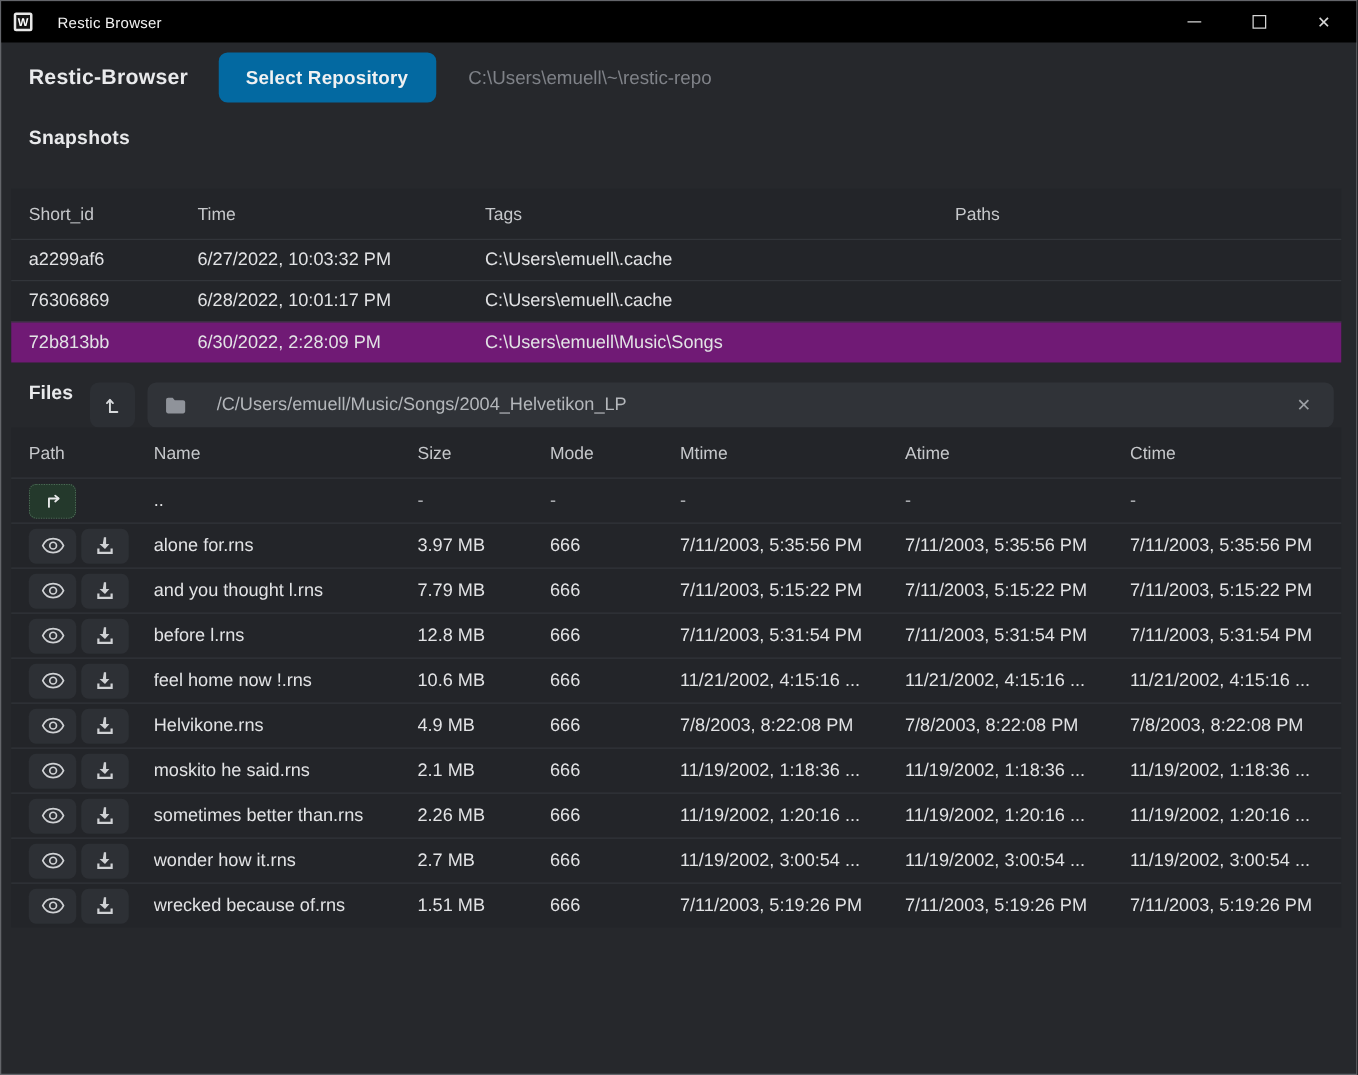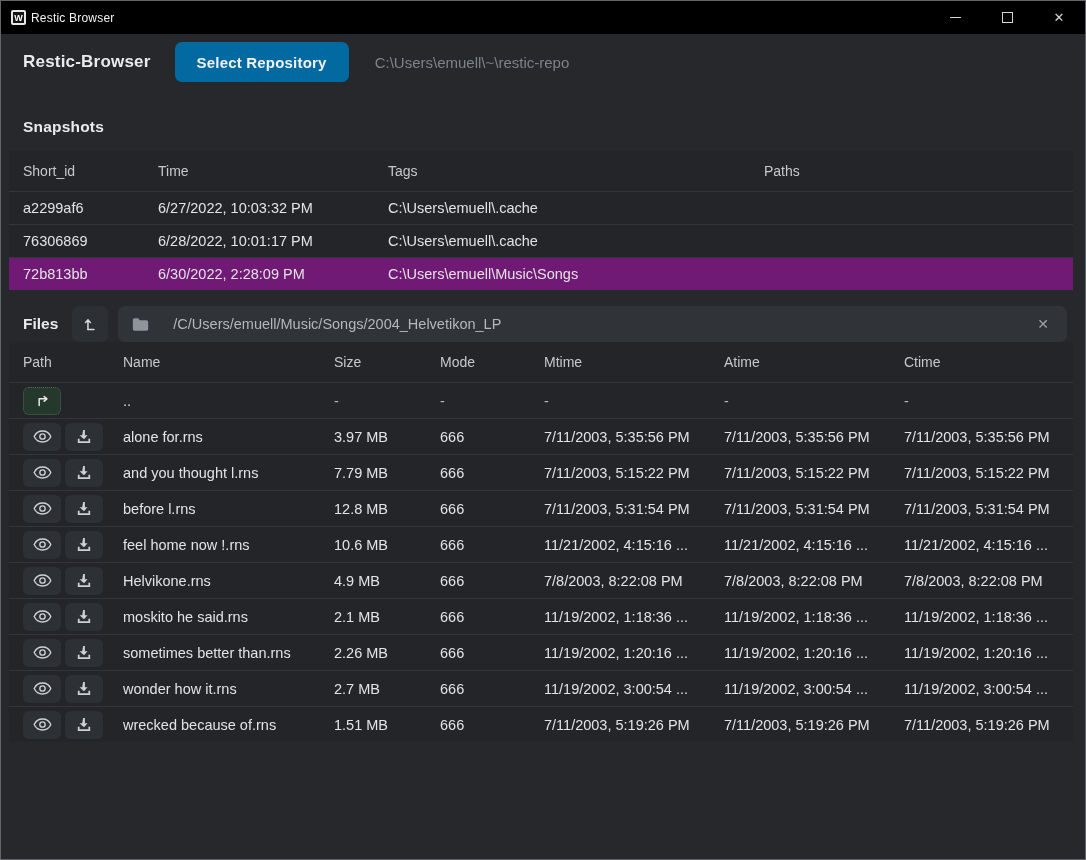--- a/index.html
+++ b/index.html
@@ -4,54 +4,54 @@
 <style>
   * { margin:0; padding:0; box-sizing:border-box; }
   html,body { background:#000; }
   body { width:1086px; height:860px; font-family:"Liberation Sans", sans-serif; overflow:hidden; }
   .window { width:1086px; height:860px; background:#26282c; border:1px solid #63656a; display:flex; flex-direction:column; }
 
   
   .titlebar { height:33px; background:#000; display:flex; align-items:center; flex:0 0 auto; }
   .titlebar .app-icon { width:15px; height:15px; margin-left:10px; border:2px solid #e8e8e8; border-radius:2px; background:#141414;
     color:#fff; font-size:9px; font-weight:800; display:flex; align-items:center; justify-content:center; }
-  .titlebar .title-text { color:#f2f2f2; font-size:12px; margin-left:5px; letter-spacing:.2px; }
+  .titlebar .title-text { color:#f2f2f2; font-size:12px; margin-left:20px; letter-spacing:.2px; }
   .titlebar .spacer { flex:1; }
   .win-btn { width:52px; height:33px; display:flex; align-items:center; justify-content:center; color:#d6d6d6; }
   .min-glyph { width:11px; height:1px; background:#d6d6d6; display:block; }
   .max-glyph { width:11px; height:11px; border:1px solid #d6d6d6; display:block; }
   .close-glyph { font-size:13px; line-height:1; color:#d6d6d6; }
 
   
   .app-header { height:56px; display:flex; align-items:center; padding:0 22px; flex:0 0 auto; }
   .app-title { font-size:17px; font-weight:700; color:#e9eaec; letter-spacing:.2px; }
   .select-repo-btn { margin-left:24px; height:40px; padding:0 22px; background:#0369a1; border:none; border-radius:7px;
     color:#f0f1f2; font-size:15px; font-weight:700; font-family:inherit; letter-spacing:.2px; cursor:pointer; }
   .repo-path { margin-left:26px; font-size:15px; color:#7f8288; }
 
   
-  .section-heading { height:61px; display:flex; align-items:center; padding:12px 22px 0; flex:0 0 auto; }
+  .section-heading { height:61px; display:flex; align-items:flex-start; padding:12px 22px 0; flex:0 0 auto; }
   .section-heading h2 { font-size:15.5px; font-weight:700; color:#e9eaec; letter-spacing:.2px; }
 
   
   .tbl { margin:0 12px 0 8px; background:#232529; }
   .tbl-head { color:#c6c8cb; font-size:14px; }
   .tbl-row  { color:#e2e3e5; font-size:14.5px; }
   .cell { white-space:nowrap; overflow:hidden; padding-right:10px; }
   .muted { color:#b6b8bc; }
 
   
   .snap-grid { display:grid; grid-template-columns:94px 189px 335px 332px 1fr; align-items:center; padding-left:14px;gap:41px; }
   .snap-head { height:40px; }
   .snap-row  { height:33px; border-top:1px solid #32353a; }
   .snap-row.selected { background:#701a75; }
   .snap-table { flex:0 0 auto; }
 
   
-  .files-bar { height:52px; display:flex; align-items:center; padding:16px 18px 0 22px; flex:0 0 auto; }
+  .files-bar { height:52px; display:flex; padding:16px 18px 0 22px; flex:0 0 auto; }
   .files-label { font-size:15.5px; font-weight:700; color:#e9eaec; }
   .level-up-btn { width:36px; height:36px; margin-left:14px; background:#2c2f34; border:none; border-radius:7px;
     display:flex; align-items:center; justify-content:center; cursor:pointer; flex:0 0 auto; }
   .path-box { flex:1; height:36px; margin-left:10px; background:#303338; border-radius:7px; display:flex; align-items:center;
     padding:0 14px; cursor:text; }
   .path-box .path-text { flex:1; font-size:14.5px; color:#b4b7bb; white-space:nowrap; overflow:hidden; margin-left:24px; }
   .clear-btn { background:none; border:none; color:#9ca0a5; font-size:14px; cursor:pointer; padding:2px 4px; font-family:inherit; }
 
   
   .files-grid { display:grid; grid-template-columns:100px 211px 106px 104px 180px 180px 1fr; align-items:center; padding-left:14px; }

